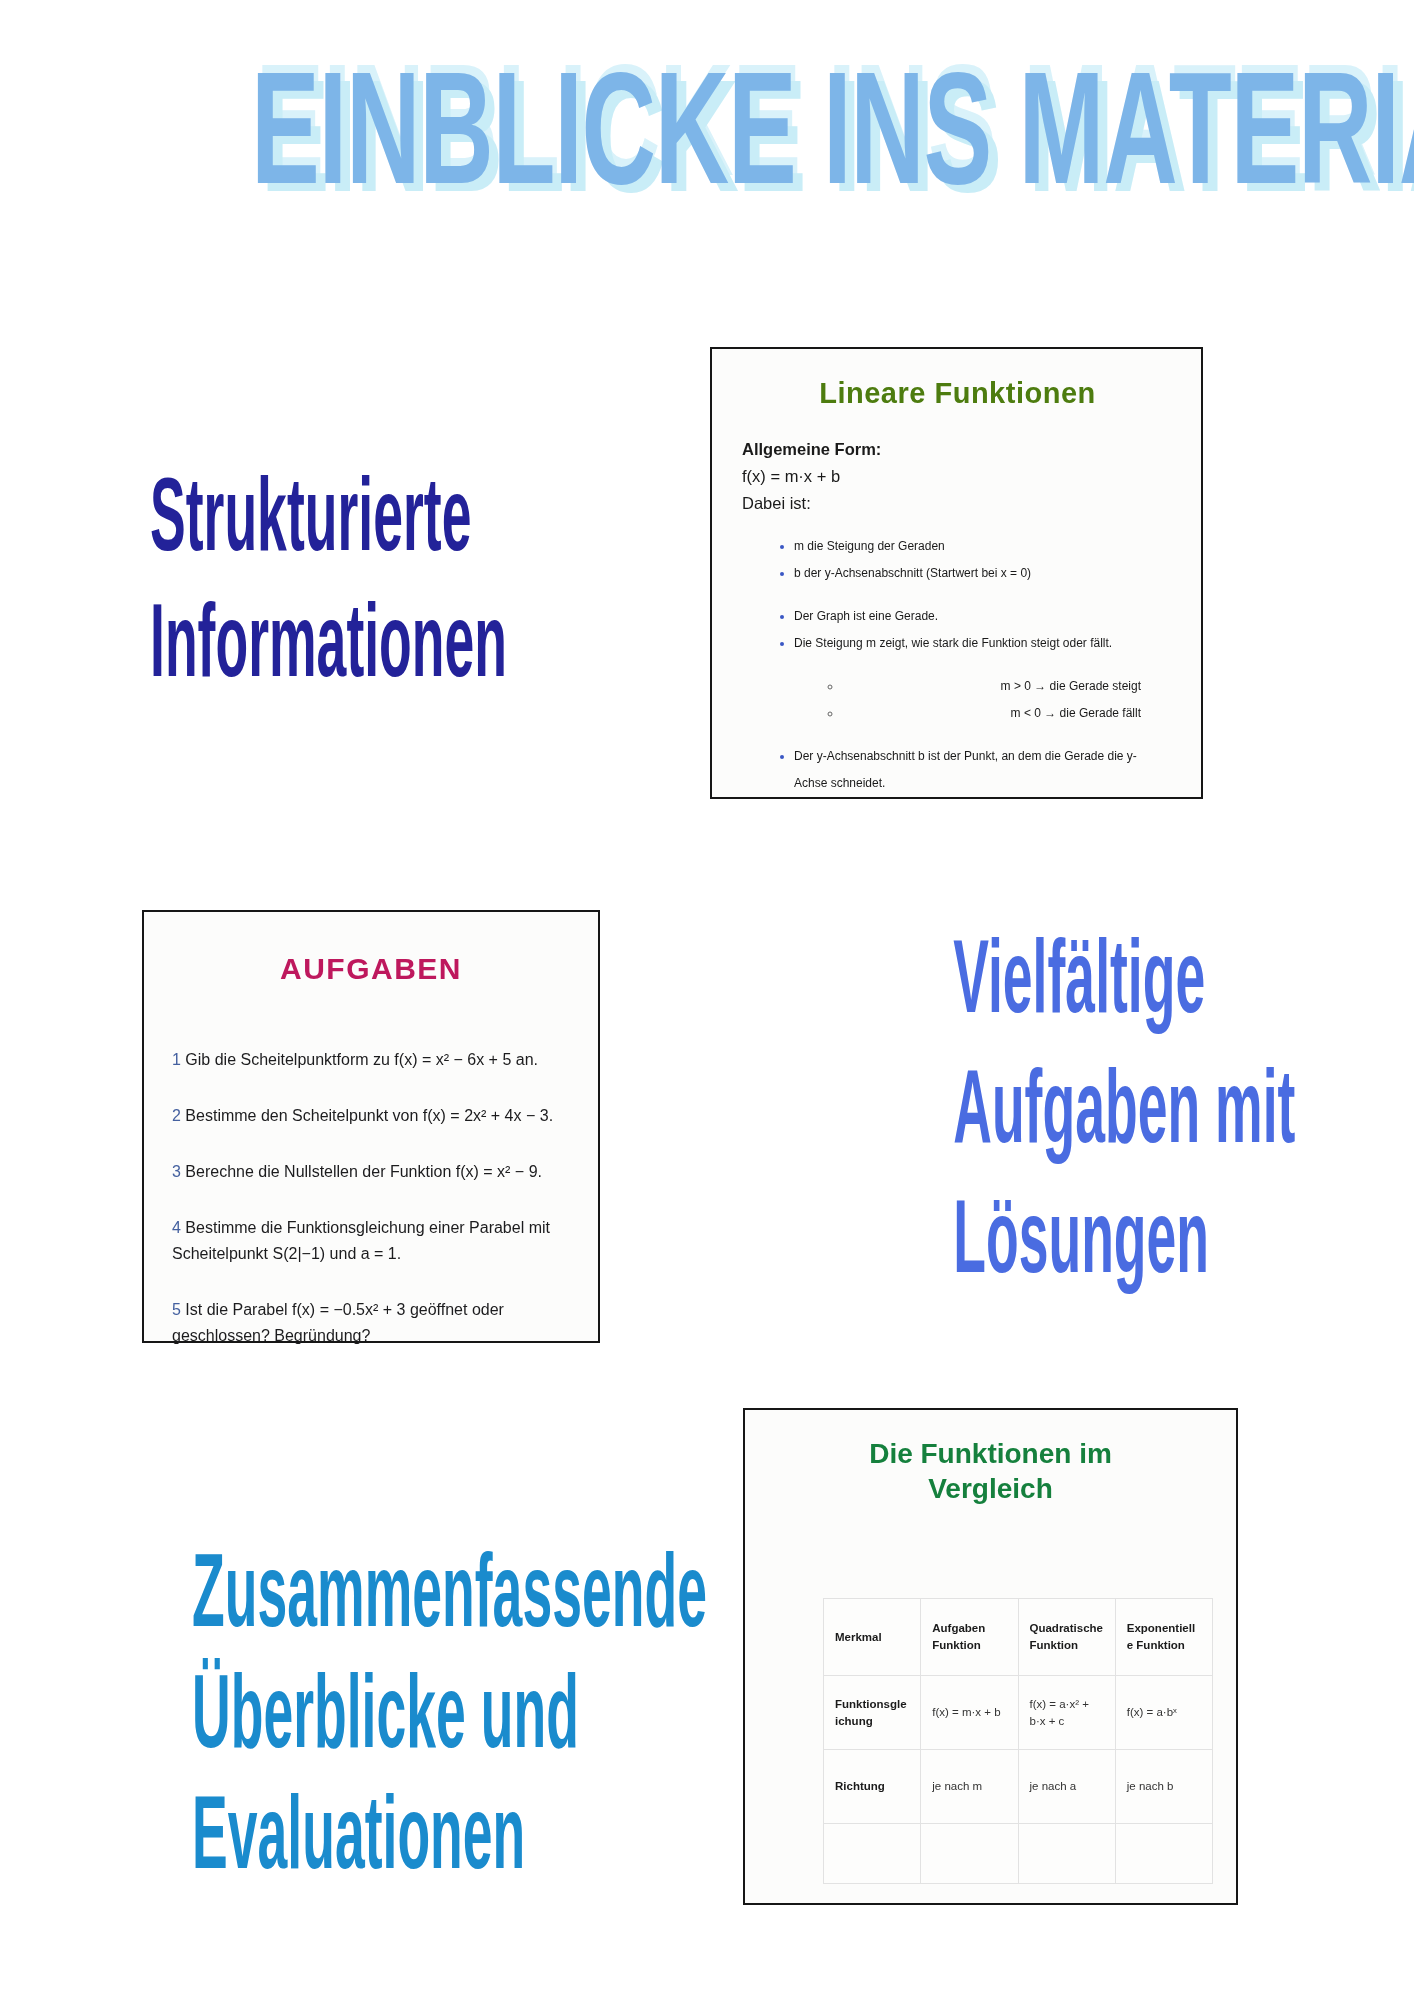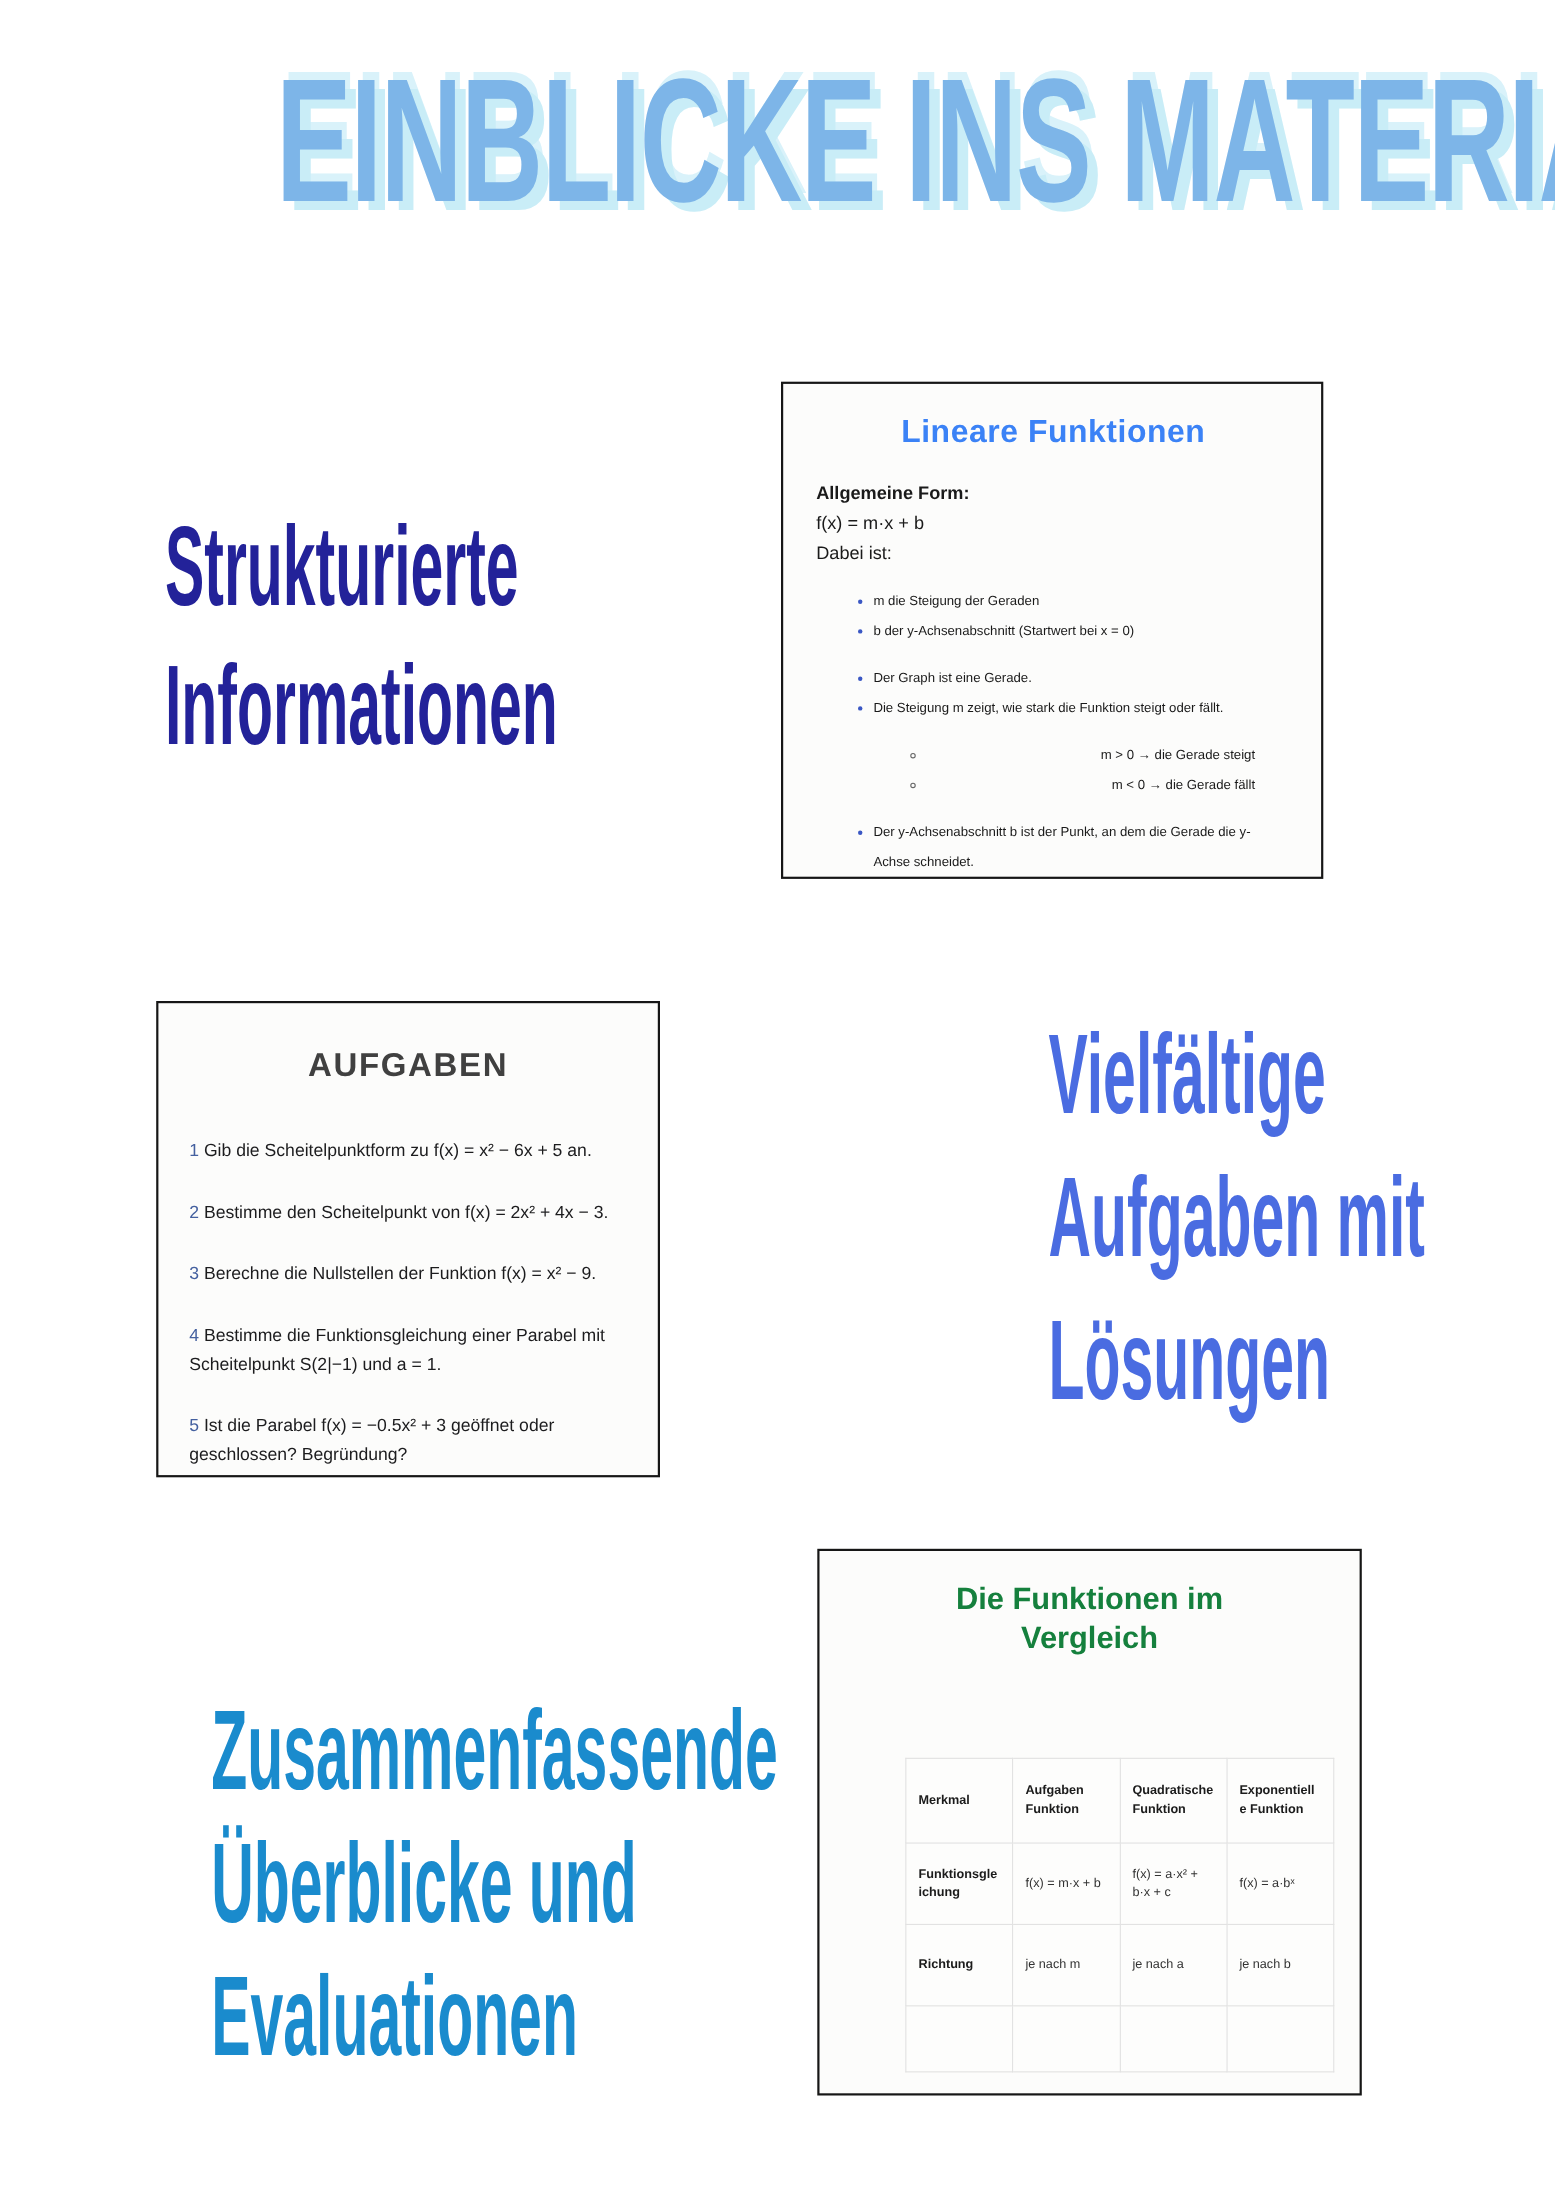--- a/index.html
+++ b/index.html
@@ -26,32 +26,32 @@
 
   
   .card{
     position:absolute;box-sizing:border-box;background:#fcfcfb;
     border:2px solid #161616;color:#1a1a1a;
   }
   .card h2{font-weight:bold;text-align:center;}
 
   
   .linear-card{left:710px;top:347px;width:493px;height:452px;padding:20px 28px 0 30px;}
-  .linear-card h2{color:#3b82f6;font-size:29px;margin:8px 0 26px;letter-spacing:0.5px;}
+  .linear-card h2{color:#4d7c0f;font-size:29px;margin:8px 0 26px;letter-spacing:0.5px;}
   .linear-card p{margin:0;font-size:16.5px;line-height:27px;}
   .linear-card p.bold{font-weight:bold;}
   .linear-card p.gap-top{margin-top:22px;}
   .linear-card ul{margin:16px;padding-left:36px;font-size:12px;line-height:27px;}
   .linear-card ul li::marker{color:#3a57c4;}
   .linear-card ul.sub{list-style-type:circle;padding-left:32px;text-align:right;}
   .linear-card ul.sub li::marker{color:#666;}
 
   
   .tasks-card{left:142px;top:910px;width:458px;height:433px;padding:34px 28px 0 28px;}
-  .tasks-card h2{color:#404040;font-size:30px;letter-spacing:1.5px;margin:6px 0 48px;}
+  .tasks-card h2{color:#be185d;font-size:30px;letter-spacing:1.5px;margin:6px 0 61px;}
   .task{margin:0 0 30px 0;font-size:16px;line-height:26px;color:#1c1c1e;}
   .task .num{color:#44609f;}
 
   
   .compare-card{left:743px;top:1408px;width:495px;height:497px;padding:0;overflow:hidden;}
   .compare-card h2{color:#15803d;font-size:28px;line-height:35px;margin:26px 20px 0;}
   .cmp-table{
     position:absolute;left:48px;top:188px;width:390px;border-collapse:collapse;
     table-layout:fixed;font-size:11.5px;color:#333;background:#fdfdfc;margin-left:30px;
   }

